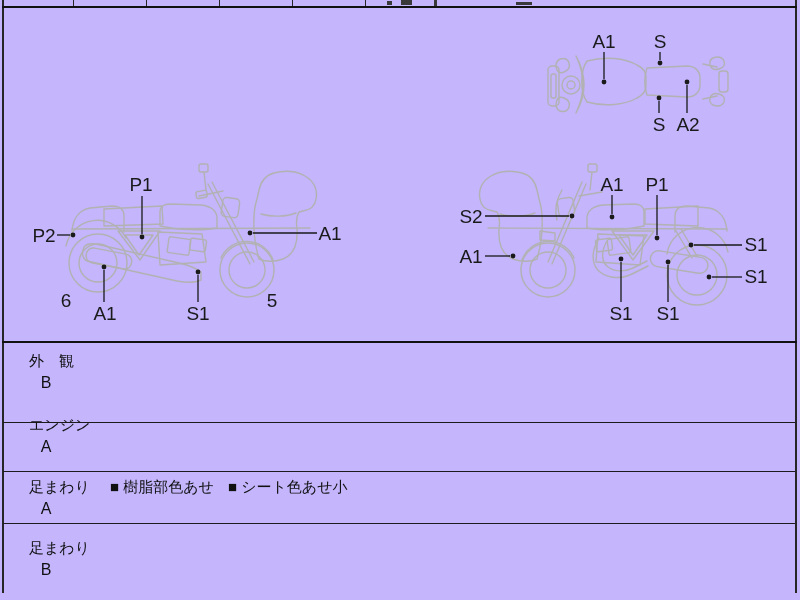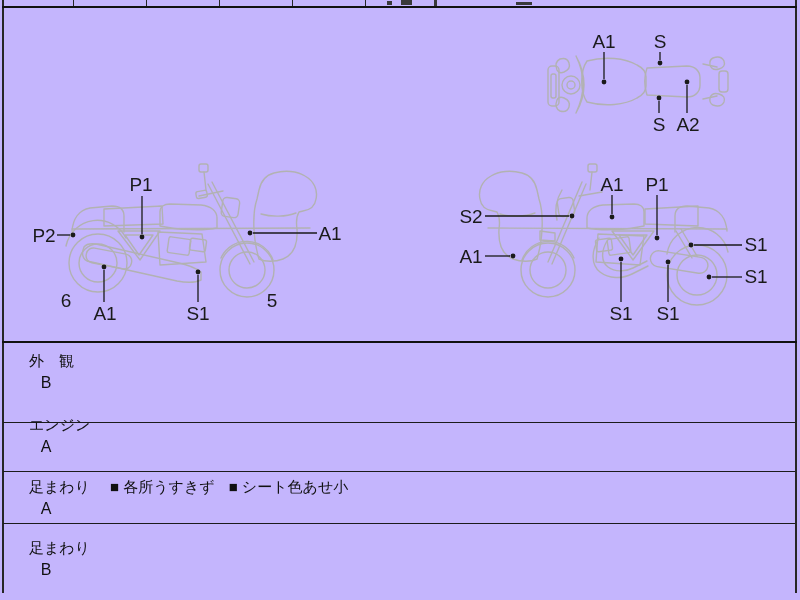--- a/index.html
+++ b/index.html
@@ -203,21 +203,21 @@
     </div>
 
     <div class="cond-row" style="top:409px;height:49px;">
       <div class="cond-cat">エンジン</div>
       <div class="cond-grade">A</div>
     </div>
 
     <div class="cond-row" style="top:471px;height:52px;">
       <div class="cond-cat">足まわり</div>
       <div class="cond-grade">A</div>
-      <div class="cond-items"><span class="cond-item">■ 各所うすきず</span><span class="cond-item">■ シート色あせ小</span></div>
+      <div class="cond-items"><span class="cond-item">■ 樹脂部色あせ</span><span class="cond-item">■ シート色あせ小</span></div>
     </div>
 
     <div class="cond-row" style="top:532px;height:70px;">
       <div class="cond-cat">足まわり</div>
       <div class="cond-grade">B</div>
     </div>
   </div>
 
 </div>
 

